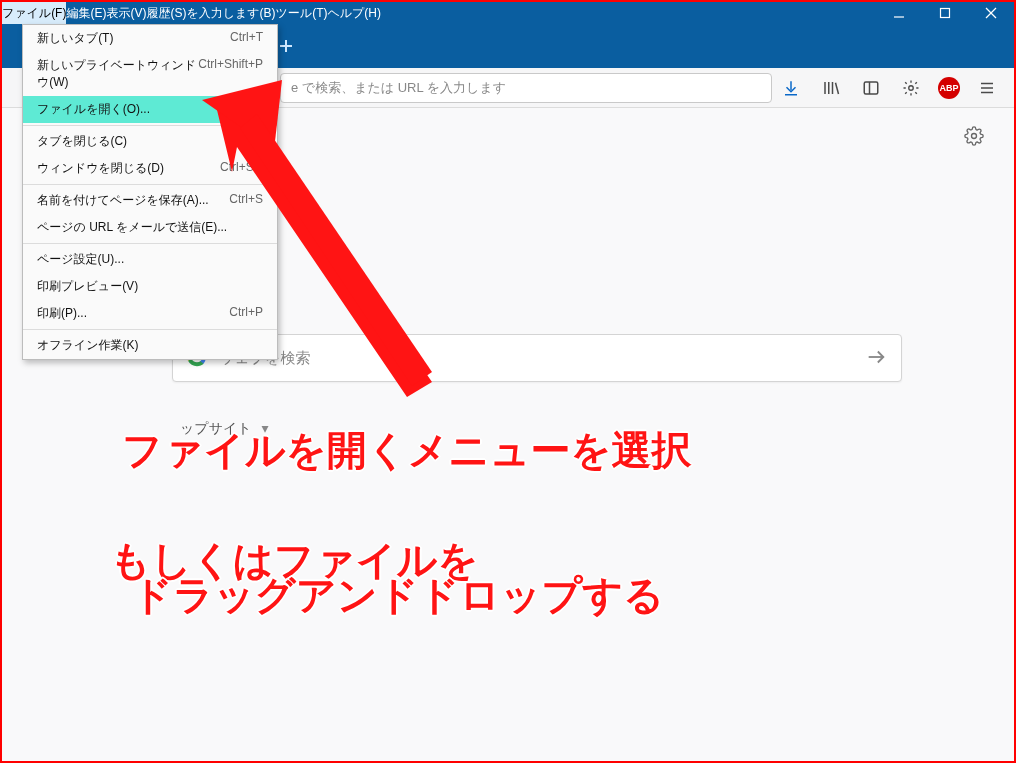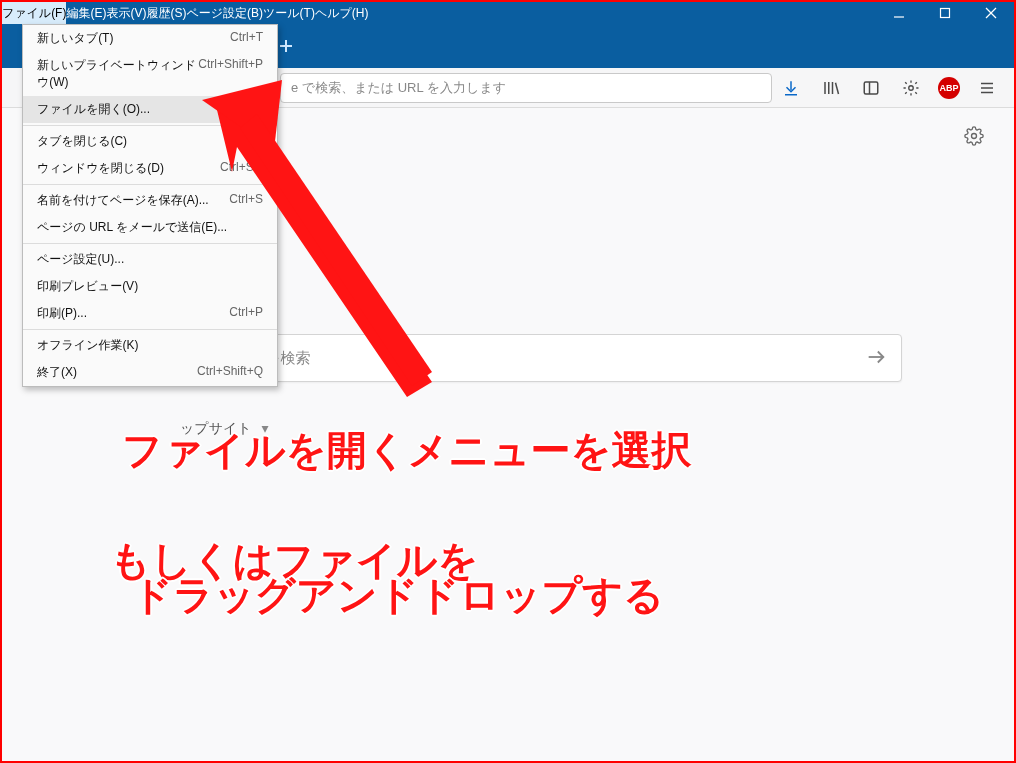--- a/index.html
+++ b/index.html
@@ -147,21 +147,21 @@
   .dropdown .ditem {
     display: flex;
     justify-content: space-between;
     padding: 5px 14px;
     font-size: 12px;
     color: #111;
     cursor: default;
   }
   .dropdown .ditem .shortcut { color: #666; }
   .dropdown .ditem.highlight {
-    background: #e5e5e5;
+    background: #5eead4;
   }
   .dropdown hr {
     border: none;
     border-top: 1px solid #dcdcdc;
     margin: 2px 0;
   }
   
   .arrow-annot {
     position: absolute;
     left: 180px;
@@ -187,21 +187,21 @@
   .google-g { width:20px; height:20px; }
 </style>
 </head>
 <body>
 
 <div class="menubar">
   <div class="mitem active">ファイル(F)</div>
   <div class="mitem">編集(E)</div>
   <div class="mitem">表示(V)</div>
   <div class="mitem">履歴(S)</div>
-  <div class="mitem">ページ設定(B)</div>
+  <div class="mitem">を入力します(B)</div>
   <div class="mitem">ツール(T)</div>
   <div class="mitem">ヘルプ(H)</div>
   <div class="window-controls">
     <div class="wc">
       <svg viewBox="0 0 12 12">
           <line x1="1" y1="10" x2="11" y2="10" stroke="currentColor" stroke-width="1.2"></line>
         </svg>
     </div>
     <div class="wc">
       <svg viewBox="0 0 12 12">
@@ -345,24 +345,20 @@
     </div>
     <div class="ditem">
       <span>印刷(P)...</span>
       <span class="shortcut">Ctrl+P</span>
     </div>
     <hr>
     <div class="ditem">
       <span>オフライン作業(K)</span>
       <span class="shortcut"></span>
     </div>
-    <div class="ditem">
-      <span>終了(X)</span>
-      <span class="shortcut">Ctrl+Shift+Q</span>
-    </div>
   </div>
 
 <svg class="arrow-annot" width="320" height="350">
   <defs></defs>
   <polygon points="35,38 80,25 75,55 250,310 225,325 55,75 50,100" fill="#ff1414"></polygon>
   <polygon points="35,38 95,20 90,65" fill="#ff1414"></polygon>
   <polygon points="20,28 100,8 92,78" fill="#ff1414"></polygon>
   <polygon points="75,42 250,300 230,314 58,56" fill="#ff1414"></polygon>
 </svg>
 

